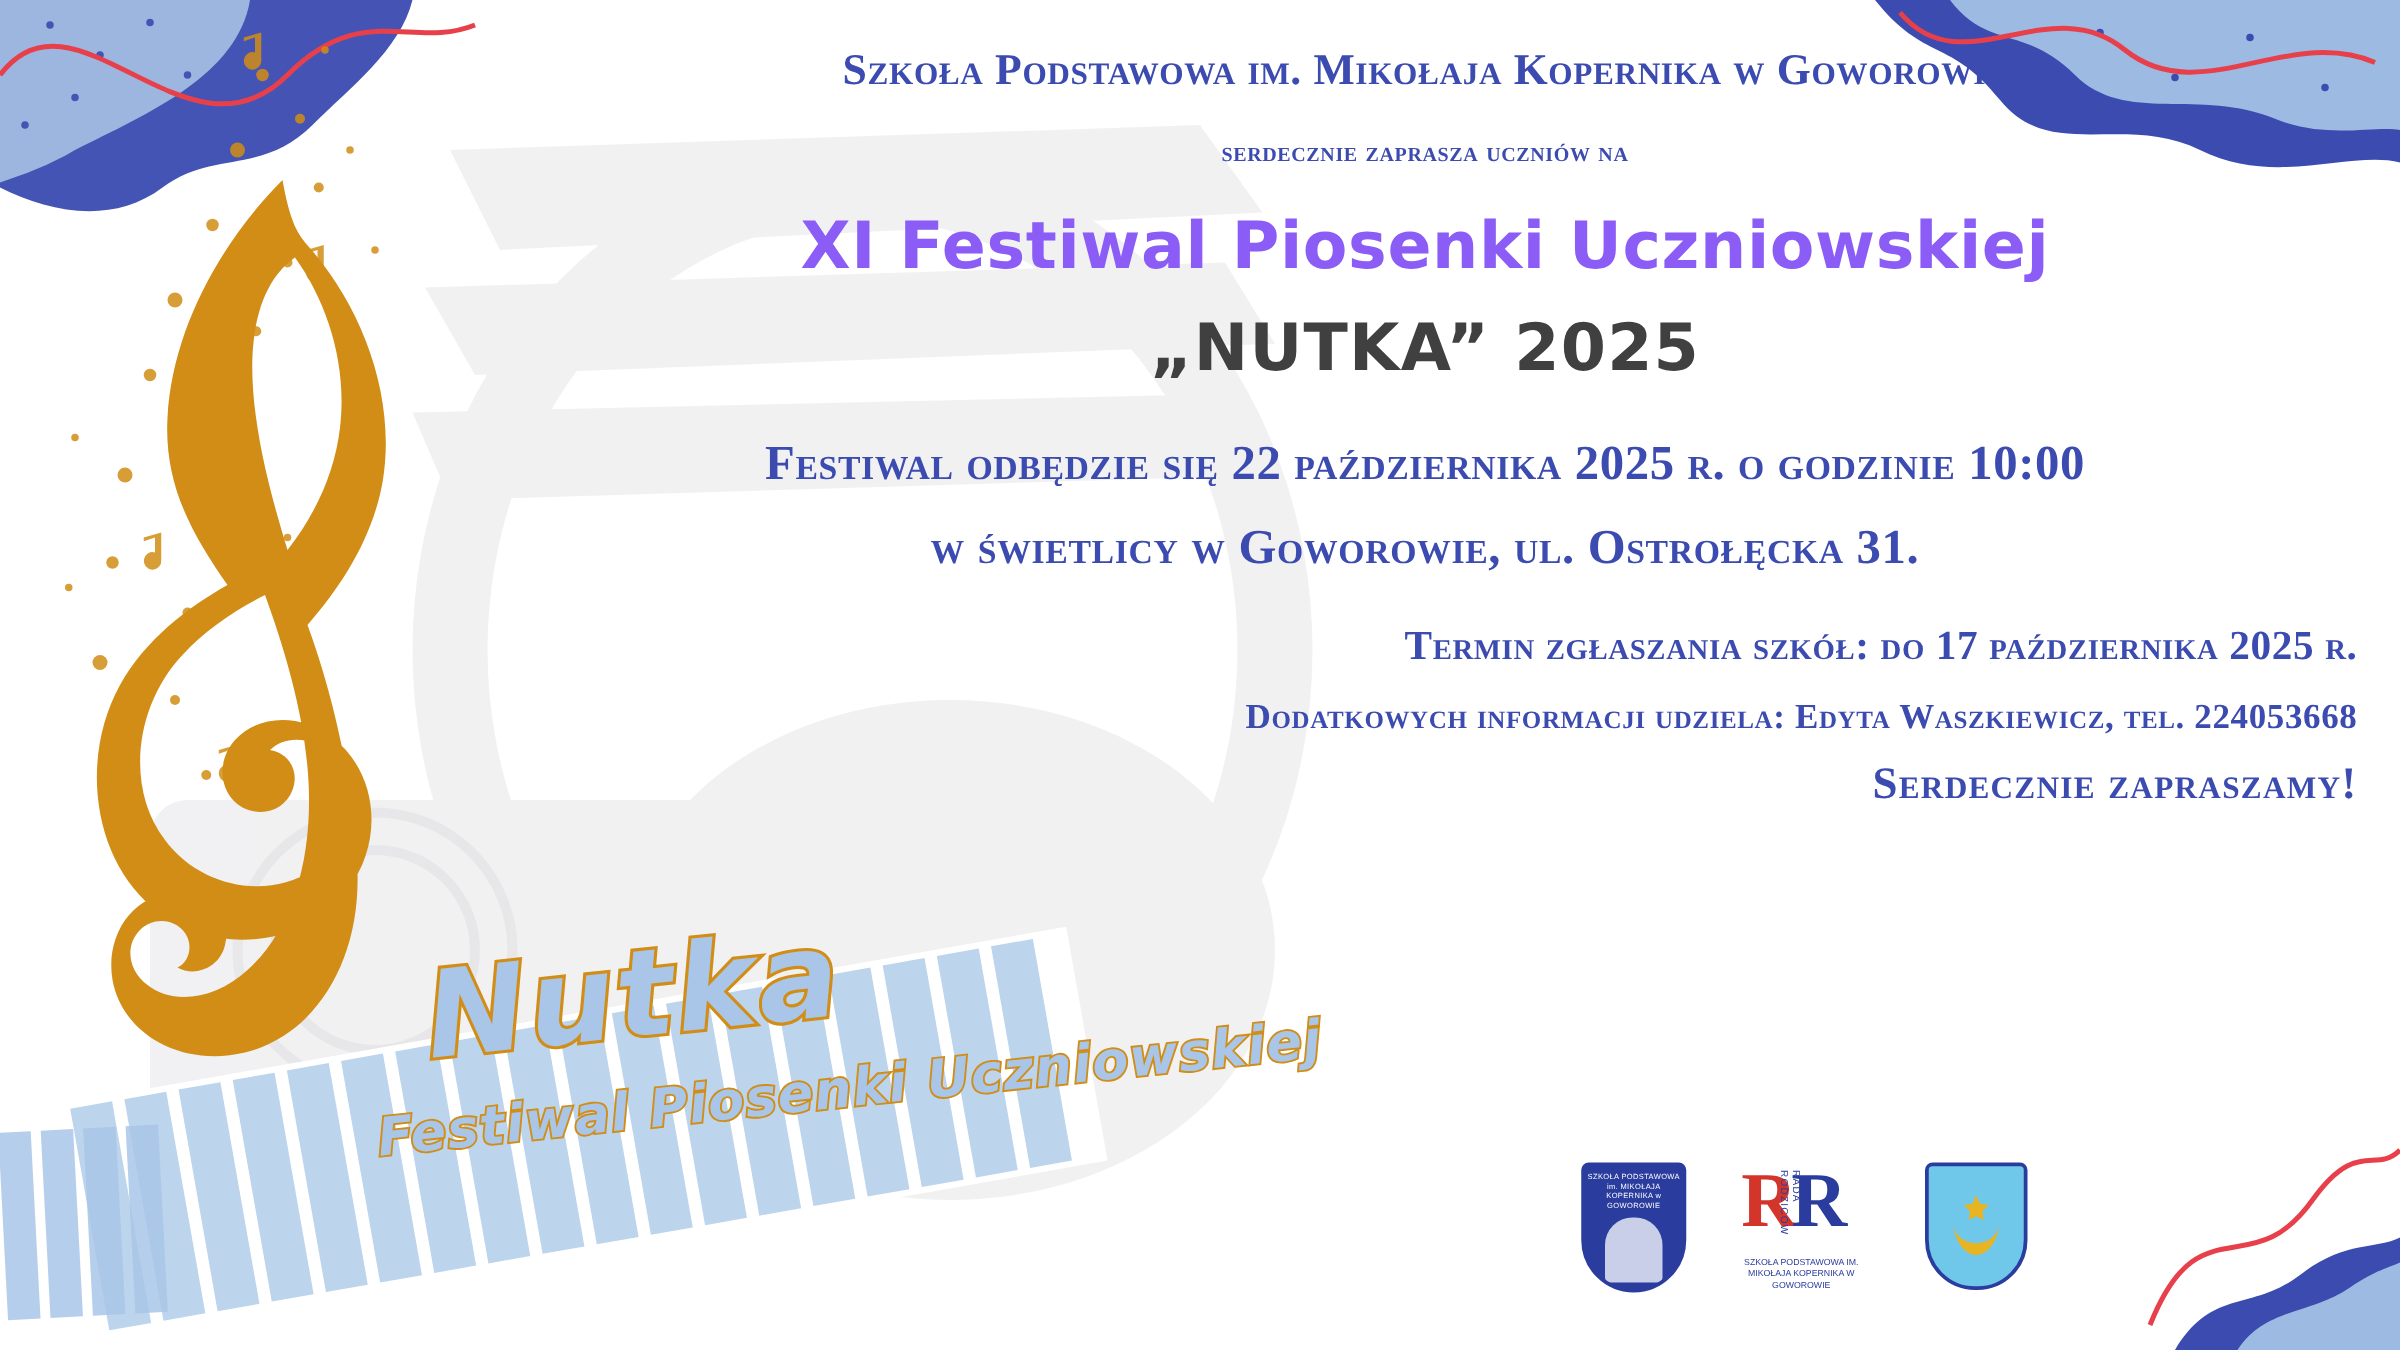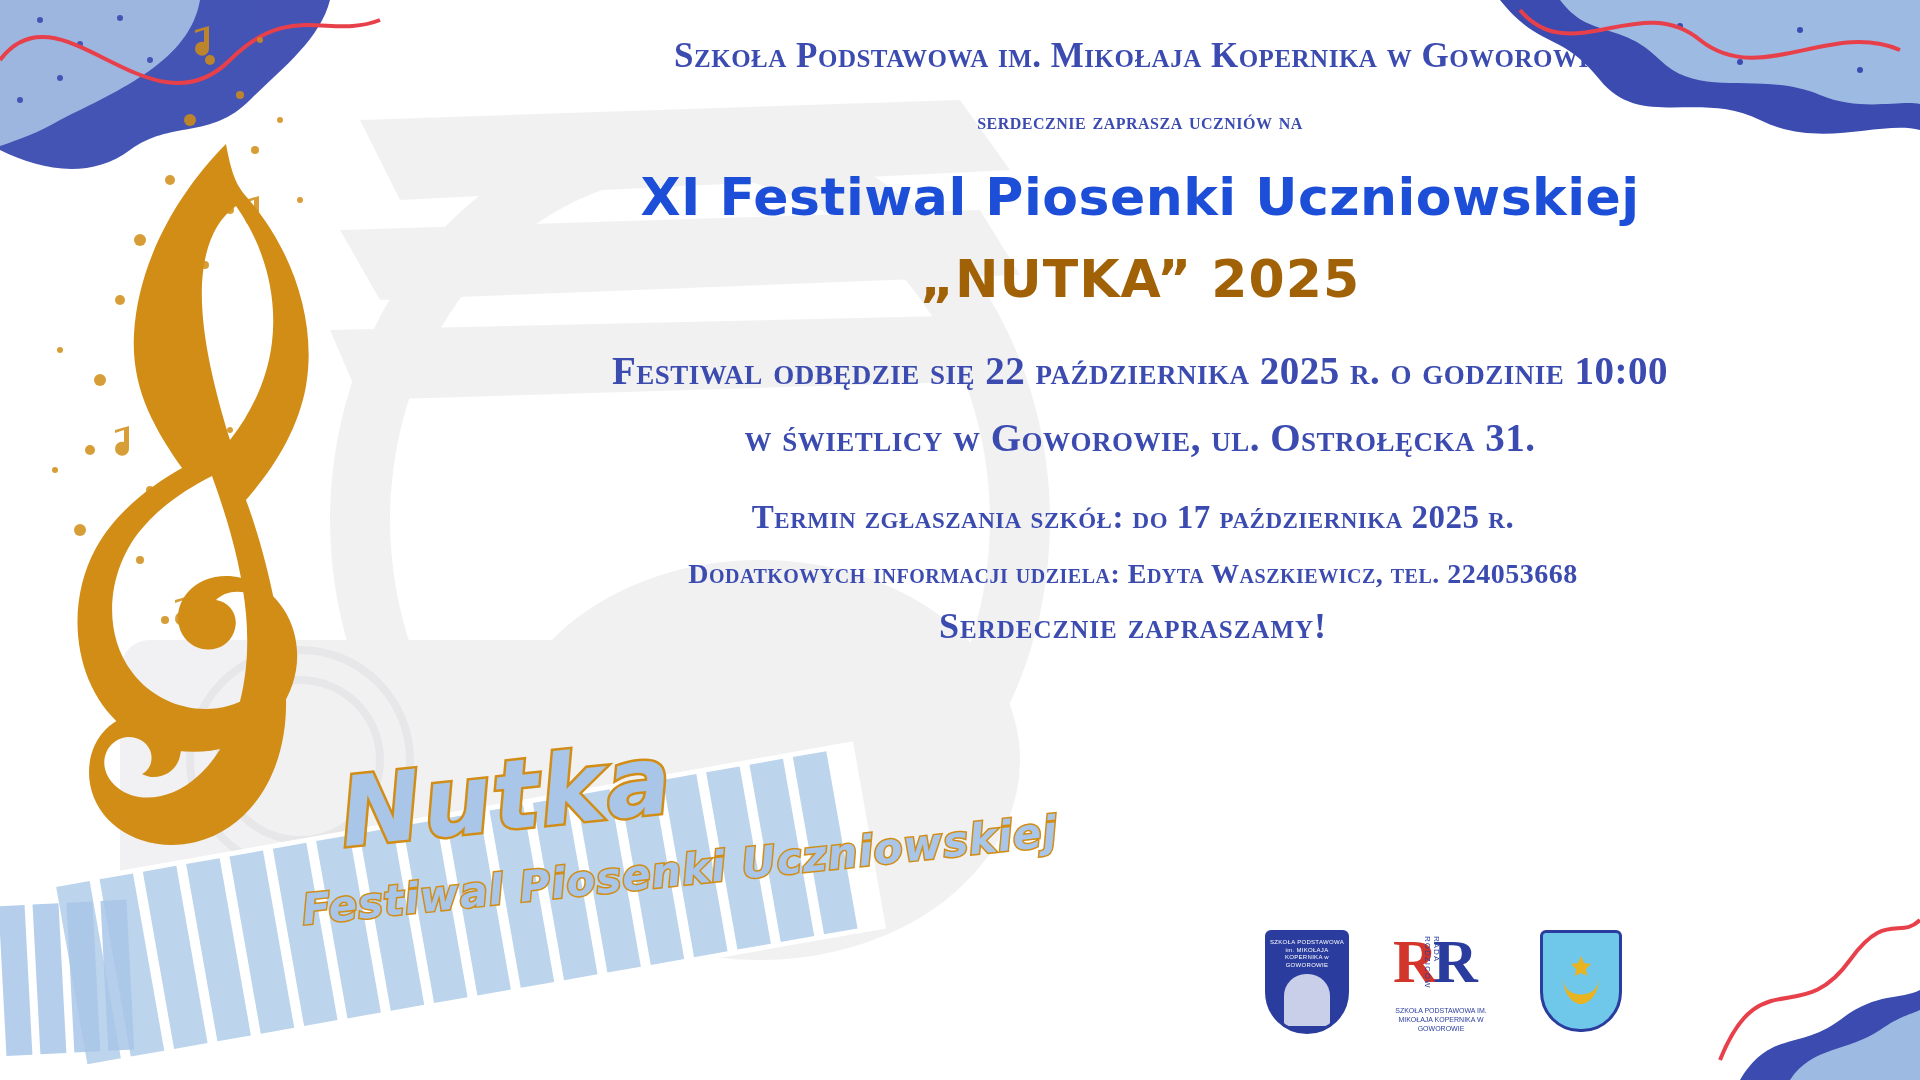--- a/index.html
+++ b/index.html
@@ -50,38 +50,39 @@
     line-height: 1.12;
   }
 
   .l-school   { font-size: 35px; margin-top: 10px; }
   .l-invite   { font-size: 23px; margin-top: 34px; }
 
   .title-main {
     font-family: "DejaVu Sans", sans-serif;
     font-weight: bold;
     font-size: 52px;
-    color: #1d4ed8;
+    color: #8b5cf6;
     margin-top: 32px;
     letter-spacing: 0.5px;
   }
   .title-sub {
     font-family: "DejaVu Sans", sans-serif;
     font-weight: bold;
     font-size: 52px;
-    color: #a16207;
+    color: #404040;
     margin-top: 22px;
     letter-spacing: 1px;
   }
 
   .l-when  { font-size: 39px; margin-top: 40px; }
   .l-where { font-size: 39px; margin-top: 23px; }
 
   .right-block {
     margin-top: 40px;
+    text-align: right;
     padding-right: 14px;
   }
   .l-deadline { font-size: 33px; }
   .l-contact  { font-size: 28px; margin-top: 22px; }
   .l-closing  {
     font-size: 36px;
     margin-top: 16px;
     letter-spacing: 1px;
   }
 

